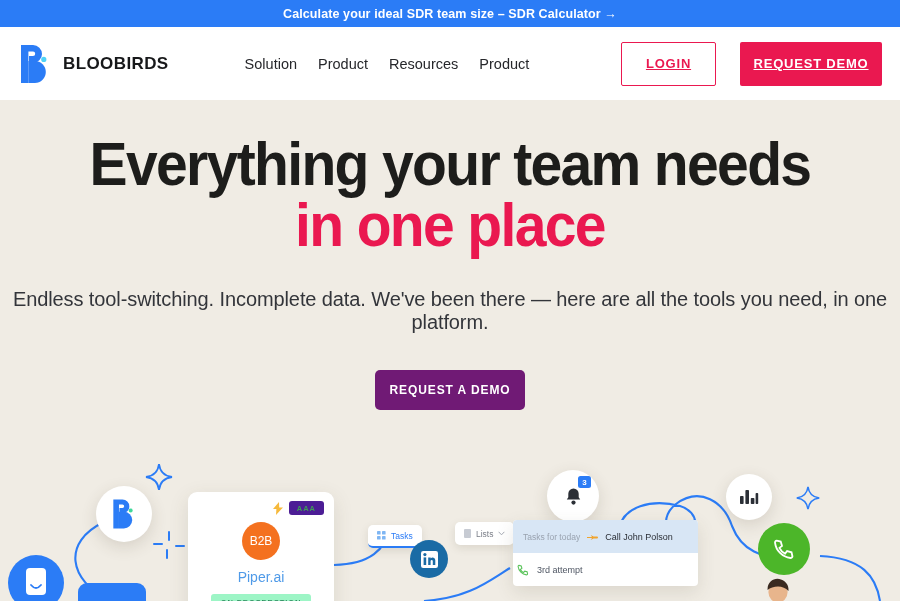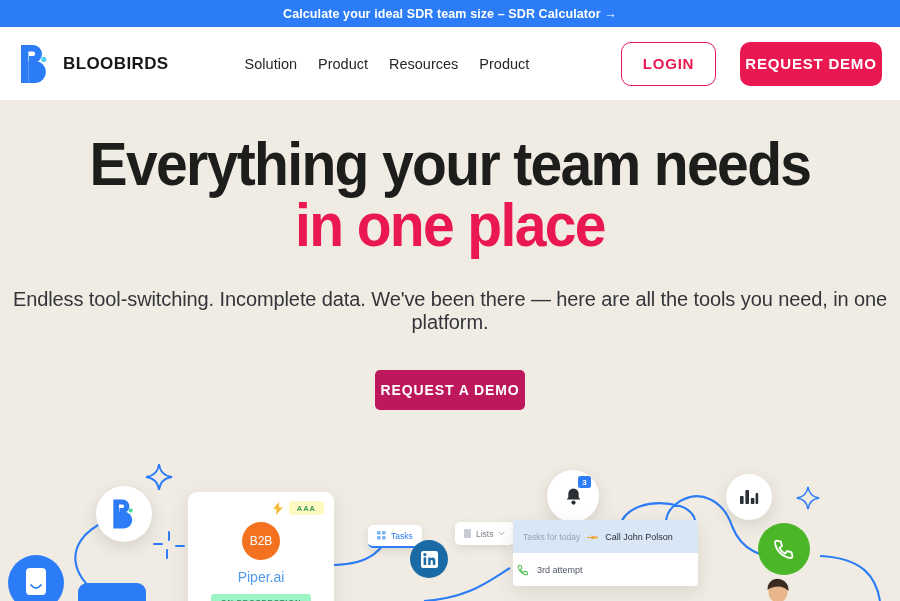--- a/index.html
+++ b/index.html
@@ -42,22 +42,22 @@
 
   .nav { display:flex; align-items:flex-end; gap:21px; margin-left:76px; }
   .nav-link {
     font-size:14.5px; color:#26272b; text-decoration:none; cursor:pointer;
     white-space:nowrap;
   }
 
   .actions { margin-left:auto; display:flex; align-items:center; gap:24px; }
   .btn {
     border:none; cursor:pointer; font-family:inherit;
-    font-size:15px; font-weight:800; letter-spacing:.8px;
-    border-radius:10px; white-space:nowrap;
+    font-size:13px; font-weight:800; letter-spacing:.8px;
+    border-radius:2px; white-space:nowrap;text-decoration:underline;
   }
   .btn-login {
     width:95px; height:44px;
     background:transparent;
     border:1.6px solid #ea1850;
     color:#ea1850;
   }
   .btn-demo {
     width:142px; height:44px;
     background:#ea1850; color:#fff;
@@ -76,22 +76,22 @@
   .hero h1 .accent { color:#ea1850; display:block; }
   .hero p {
     margin-top:32px;
     font-size:20px;
     color:#33353a;
     letter-spacing:-.1px;
   }
   .btn-hero {
     margin-top:36px;
     width:150px; height:40px;
-    background:#be185d; color:#fff;
-    font-size:14px; font-weight:800; letter-spacing:.9px;
+    background:#701a75; color:#fff;
+    font-size:12px; font-weight:800; letter-spacing:.9px;
     border-radius:5px; border:none; cursor:pointer;
     font-family:inherit;
   }
 
   
   .illus {
     position:absolute; left:0; top:430px; width:900px; height:171px;
     overflow:hidden;
   }
   .illus .curves { position:absolute; inset:0; }
@@ -128,21 +128,21 @@
     width:146px; height:130px;
     background:#fff; border-radius:9px;
     box-shadow:0 6px 20px rgba(80,70,50,.13);
     text-align:center;
   }
   .card-top {
     display:flex; align-items:center; justify-content:flex-end;
     gap:6px; padding:9px 10px 0 0;
   }
   .tag-aaa {
-    background:#fef9c3; color:#3e9a58;
+    background:#4c1d95; color:#3e9a58;
     font-size:7.5px; font-weight:700; letter-spacing:1px;
     padding:2.5px 8px; border-radius:3px;
   }
   .avatar-b2b {
     width:38px; height:38px; border-radius:50%;
     background:#f4711f; color:#fff;
     font-size:12px; display:flex; align-items:center; justify-content:center;
     margin:7px auto 0;
   }
   .piper-name { margin-top:9px; font-size:14px; color:#4f9ae8; }

